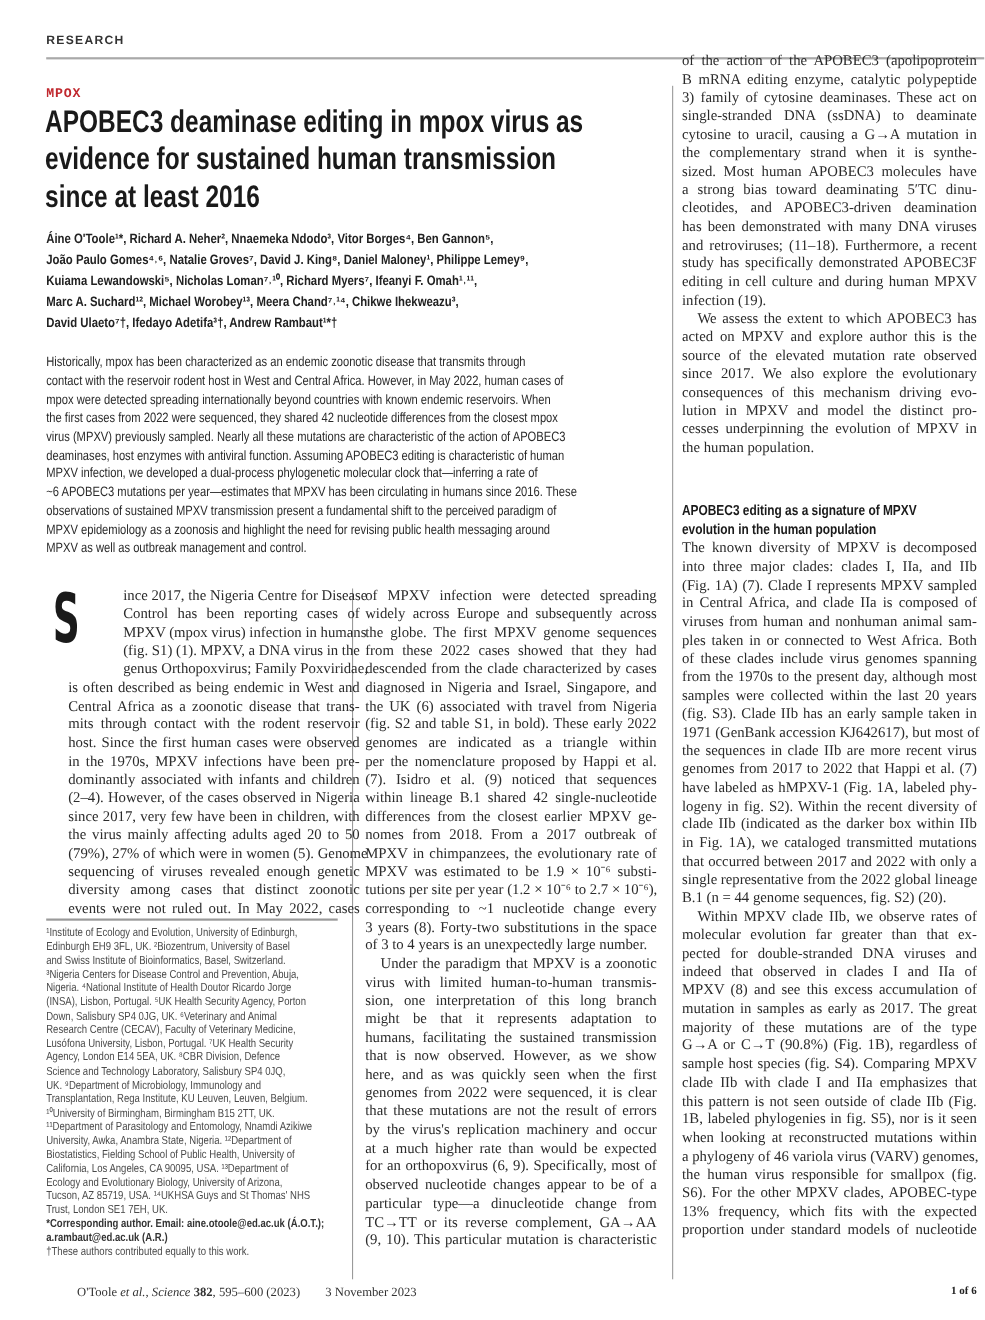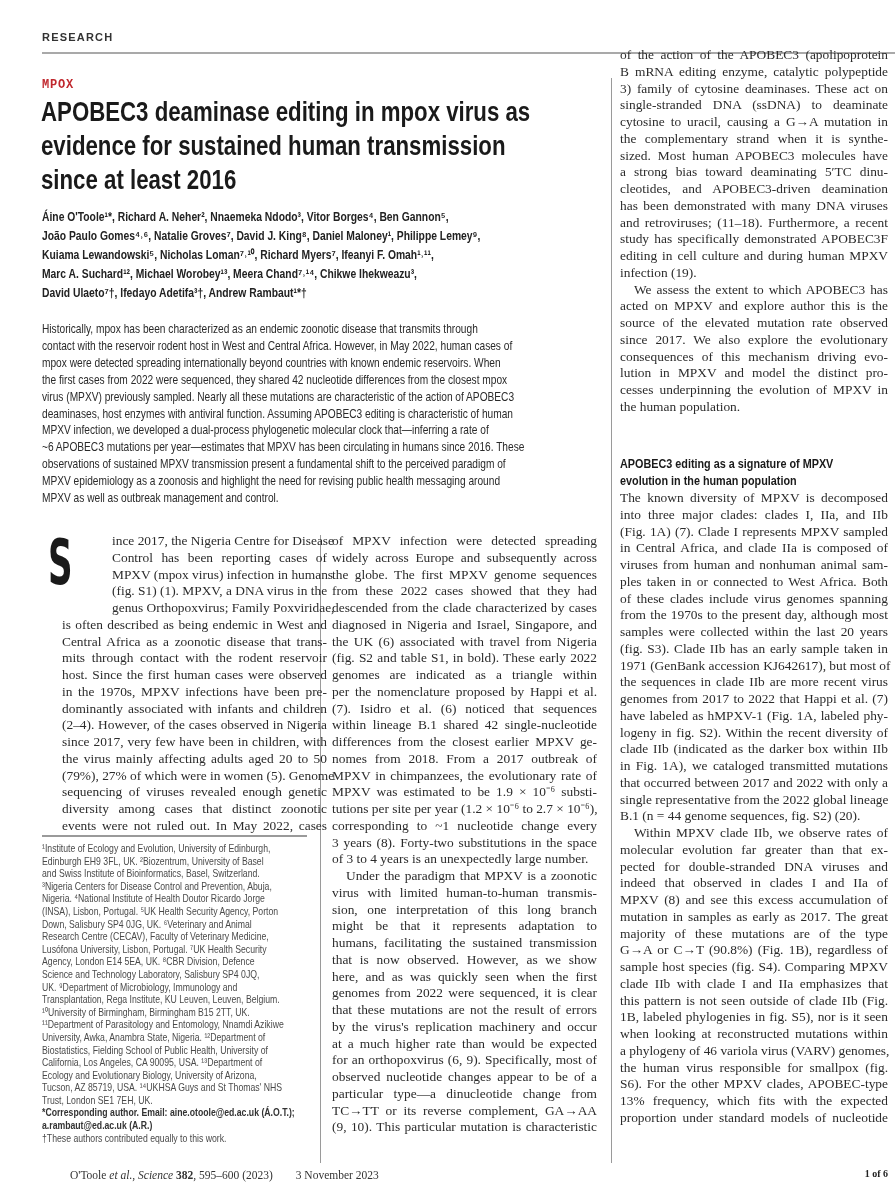--- a/index.html
+++ b/index.html
@@ -144,21 +144,21 @@
     <span class="line">of MPXV infection were detected spreading</span>
     <span class="line">widely across Europe and subsequently across</span>
     <span class="line">the globe. The first MPXV genome sequences</span>
     <span class="line">from these 2022 cases showed that they had</span>
     <span class="line">descended from the clade characterized by cases</span>
     <span class="line">diagnosed in Nigeria and Israel, Singapore, and</span>
     <span class="line">the UK (6) associated with travel from Nigeria</span>
     <span class="line">(fig. S2 and table S1, in bold). These early 2022</span>
     <span class="line">genomes are indicated as a triangle within</span>
     <span class="line">per the nomenclature proposed by Happi et al.</span>
-    <span class="line">(7). Isidro et al. (6) noticed that sequences</span>
+    <span class="line">(7). Isidro et al. (9) noticed that sequences</span>
     <span class="line">within lineage B.1 shared 42 single-nucleotide</span>
     <span class="line">differences from the closest earlier MPXV ge-</span>
     <span class="line">nomes from 2018. From a 2017 outbreak of</span>
     <span class="line">MPXV in chimpanzees, the evolutionary rate of</span>
     <span class="line">MPXV was estimated to be 1.9 × 10⁻⁶ substi-</span>
     <span class="line">tutions per site per year (1.2 × 10⁻⁶ to 2.7 × 10⁻⁶),</span>
     <span class="line">corresponding to ~1 nucleotide change every</span>
     <span class="line">3 years (8). Forty-two substitutions in the space</span>
     <span class="line last">of 3 to 4 years is an unexpectedly large number.</span>
     <span class="line indent">Under the paradigm that MPXV is a zoonotic</span>

